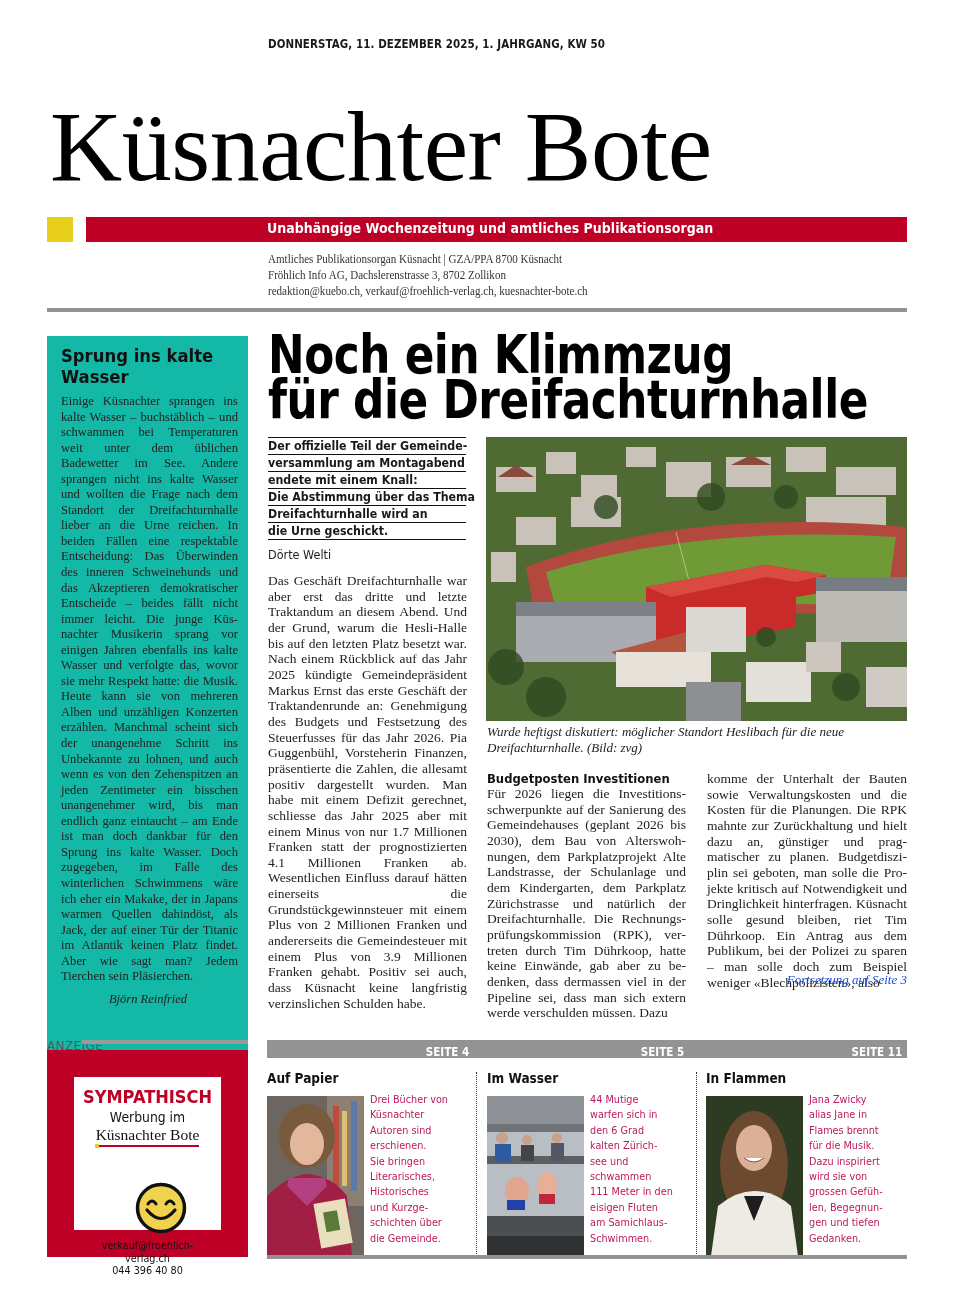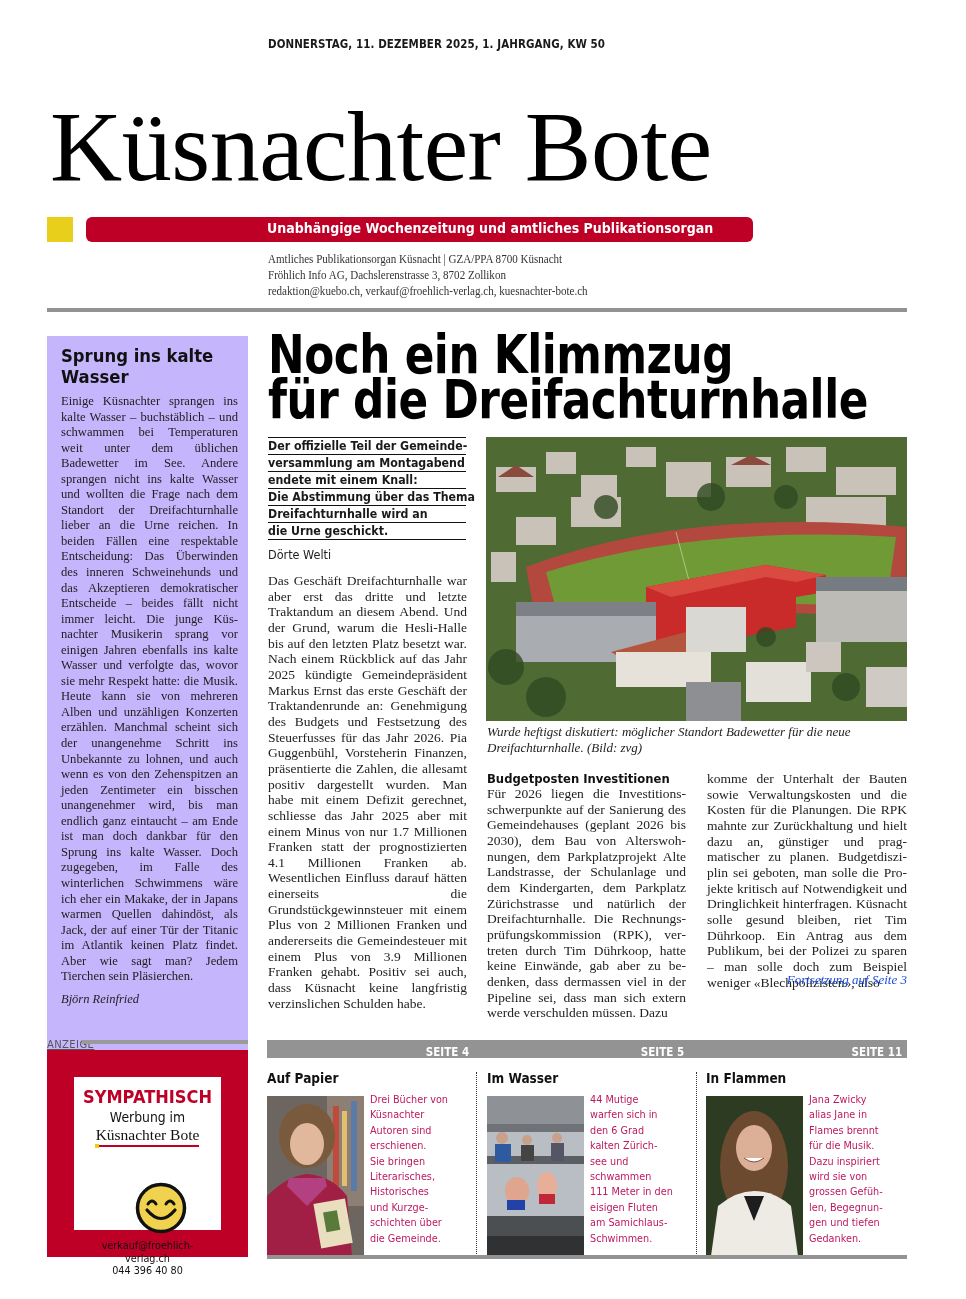--- a/index.html
+++ b/index.html
@@ -5,31 +5,31 @@
   * { box-sizing: border-box; margin: 0; padding: 0; }
   html, body { width: 966px; height: 1299px; background: #ffffff; overflow: hidden; }
   body { position: relative; font-family: "DejaVu Serif", serif; color: #1a1a1a; }
 
   .abs { position: absolute; }
 
   
   .dateline { left: 268px; top: 36px; font-family: "DejaVu Sans Condensed", "DejaVu Sans", sans-serif; font-weight: bold; font-size: 13px; letter-spacing: 0.1px; color: #1a1a1a; transform: scaleX(0.88); transform-origin: left; white-space: nowrap; }
   .title { left: 50px; top: 92px; font-family: "Liberation Serif", serif; font-size: 100px; line-height: 110px; color: #000; white-space: nowrap; letter-spacing: -0.5px; }
   .yellow-sq { left: 47px; top: 217px; width: 26px; height: 25px; background: #e8cf1c; }
-  .red-bar { left: 86px; top: 217px; width: 667px; height: 25px; background: #be0027; border-radius: 6px; }
+  .red-bar { left: 86px; top: 217px; width: 821px; height: 25px; background: #be0027; }
   .tagline { position: absolute; left: 181px; top: 3px; font-family: "DejaVu Sans", sans-serif; font-weight: bold; font-size: 14px; color: #fff; white-space: nowrap; transform: scaleX(0.9); transform-origin: left; }
   .imprint { left: 268px; top: 251px; font-family: "Liberation Serif", serif; font-size: 12px; line-height: 16px; color: #333; }
   .imprint div { white-space: nowrap; transform: scaleX(0.92); transform-origin: left; }
   .rule-top { left: 47px; top: 308px; width: 860px; height: 4px; background: #929292; }
 
   
-  .sidebar { left: 47px; top: 336px; width: 201px; height: 729px; background: #c4b5fd; padding: 10px 10px 0 14px; }
+  .sidebar { left: 47px; top: 336px; width: 201px; height: 729px; background: #14b8a6; padding: 10px 10px 0 14px; }
   .sidebar h2 { font-family: "DejaVu Sans", sans-serif; font-weight: bold; font-size: 17.5px; line-height: 21px; color: #111; transform: scaleX(0.94); transform-origin: left; white-space: nowrap; }
   .sidebar p { font-family: "Liberation Serif", serif; font-size: 12.6px; line-height: 15.55px; text-align: justify; hyphens: manual; color: #222; margin-top: 6px; }
-  .sidebar .author { font-family: "Liberation Serif", serif; font-style: italic; font-size: 12.5px; text-align: left; margin-top: 7px; padding-right: 3px; color: #222; }
+  .sidebar .author { font-family: "Liberation Serif", serif; font-style: italic; font-size: 12.5px; text-align: center; margin-top: 7px; padding-right: 3px; color: #222; }
 
   
   .headline { left: 268px; top: 332px; font-family: "DejaVu Sans Condensed", "DejaVu Sans", sans-serif; font-weight: bold; font-size: 54px; line-height: 45px; color: #000; letter-spacing: -0.5px; }
   .headline div { white-space: nowrap; transform: scaleX(0.9); transform-origin: left; }
 
   
   .lead { left: 268px; top: 437px; width: 198px; }
   .lead .line { font-family: "DejaVu Sans", sans-serif; font-weight: bold; font-size: 12px; line-height: 16px; border-top: 1.5px solid #111; padding-top: 0; white-space: nowrap; transform-origin: left; }
   .lead .line span { display: inline-block; transform: scaleX(0.92); transform-origin: left; }
   .lead .last { border-bottom: 1.5px solid #111; }
@@ -40,21 +40,21 @@
   .col2 { left: 487px; top: 771px; width: 199px; }
   .col3 { left: 707px; top: 771px; width: 200px; }
   .subhead { font-family: "DejaVu Sans", sans-serif; font-weight: bold; font-size: 12.5px; line-height: 15px; color: #111; transform: scaleX(0.93); transform-origin: left; white-space: nowrap; }
   .continue { left: 707px; top: 972px; width: 200px; text-align: right; font-family: "Liberation Serif", serif; font-style: italic; font-size: 13px; color: #1d4ed8; }
 
   
   .photo { left: 486px; top: 437px; width: 421px; height: 284px; overflow: hidden; background: #5d7a3a; }
   .caption { left: 487px; top: 724px; width: 420px; font-family: "Liberation Serif", serif; font-style: italic; font-size: 13px; line-height: 16px; color: #222; }
 
   
-  .ad-label { left: 47px; top: 1039px; font-family: "DejaVu Sans", sans-serif; font-size: 10px; color: #555; letter-spacing: 0.4px; text-decoration: underline; }
+  .ad-label { left: 47px; top: 1039px; font-family: "DejaVu Sans", sans-serif; font-size: 12px; color: #555; letter-spacing: 0.4px; }
   .ad-rule { left: 82px; top: 1040px; width: 166px; height: 4px; background: #9a9a9a; }
   .ad { left: 47px; top: 1050px; width: 201px; height: 207px; background: #be0027; padding: 27px; }
   .ad-inner { width: 100%; height: 100%; background: #fff; text-align: center; position: relative; }
   .ad-head { font-family: "DejaVu Sans", sans-serif; font-weight: bold; font-size: 18px; color: #be0027; padding-top: 9px; transform: scaleX(0.9); }
   .ad-sub { font-family: "DejaVu Sans", sans-serif; font-size: 13.5px; color: #111; margin-top: 2px; transform: scaleX(0.92); }
   .ad-brand { font-family: "Liberation Serif", serif; font-size: 15.5px; color: #111; margin-top: 0px; display: inline-block; position: relative; }
   .ad-brand-rule { position: absolute; left: 1px; right: 0; bottom: -3px; height: 2px; background: #be0027; }
   .ad-brand-dot { position: absolute; left: -1px; bottom: -4px; width: 4px; height: 4px; background: #e8cf1c; }
   .smiley { position: absolute; left: 61px; top: 105px; width: 52px; height: 52px; }
   .ad-contact { position: absolute; left: 0; right: 0; top: 162px; font-family: "DejaVu Sans", sans-serif; font-size: 10.5px; line-height: 12.5px; color: #111; transform: scaleX(0.92); }
@@ -157,21 +157,21 @@
       <circle cx="20" cy="230" r="18"></circle>
         <circle cx="60" cy="260" r="20"></circle>
         <circle cx="280" cy="200" r="10"></circle>
         <circle cx="360" cy="250" r="14"></circle>
       <circle cx="120" cy="70" r="12"></circle>
         <circle cx="225" cy="60" r="14"></circle>
         <circle cx="300" cy="60" r="12"></circle>
     </g>
   </svg>
 </div>
-<div class="abs caption">Wurde heftigst diskutiert: möglicher Standort Badewetter für die neue Dreifachturnhalle. (Bild: zvg)</div>
+<div class="abs caption">Wurde heftigst diskutiert: möglicher Standort Heslibach für die neue Dreifachturnhalle. (Bild: zvg)</div>
 
 <div class="abs body-col col2">
   <div class="subhead">Budgetposten Investitionen</div>
   <div>Für 2026 liegen die Investitions­schwerpunkte auf der Sanierung des Gemeindehauses (geplant 2026 bis 2030), dem Bau von Alterswoh­nungen, dem Parkplatzprojekt Alte Landstrasse, der Schulanlage und dem Kindergarten, dem Parkplatz Zürichstrasse und natürlich der Dreifachturnhalle. Die Rechnungs­prüfungskommission (RPK), ver­treten durch Tim Dührkoop, hatte keine Einwände, gab aber zu be­denken, dass dermassen viel in der Pipeline sei, dass man sich extern werde verschulden müssen. Dazu</div>
 </div>
 <div class="abs body-col col3">komme der Unterhalt der Bauten sowie Verwaltungskosten und die Kosten für die Planungen. Die RPK mahnte zur Zurückhaltung und hielt dazu an, günstiger und prag­matischer zu planen. Budgetdiszi­plin sei geboten, man solle die Pro­jekte kritisch auf Notwendigkeit und Dringlichkeit hinterfragen. Küsnacht solle gesund bleiben, riet Tim Dührkoop. Ein Antrag aus dem Publikum, bei der Polizei zu spa­ren – man solle doch zum Beispiel weniger «Blechpolizisten», also</div>
 <div class="abs continue">Fortsetzung auf Seite 3</div>
 
 <div class="abs ad-label">ANZEIGE</div>
 <div class="abs ad-rule"></div>

